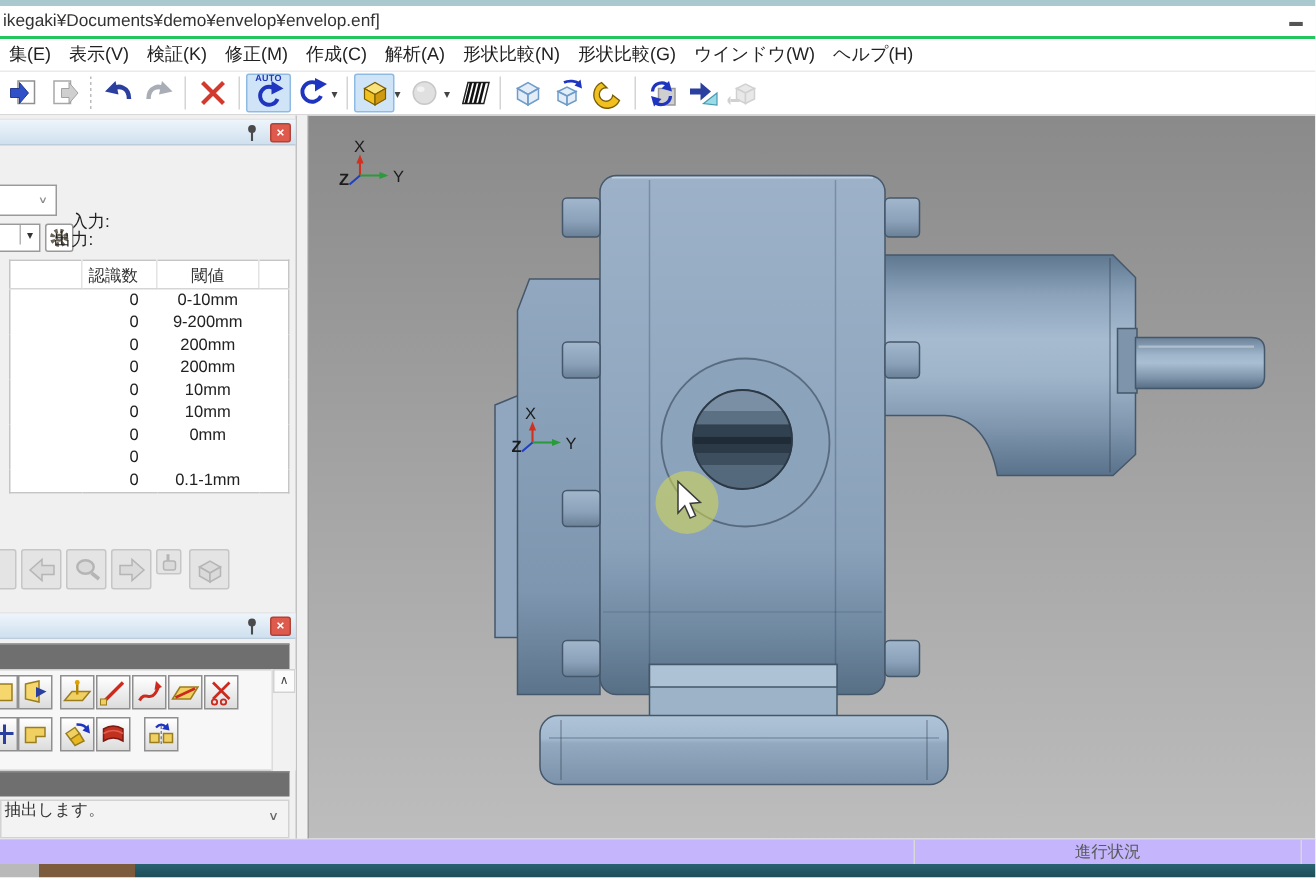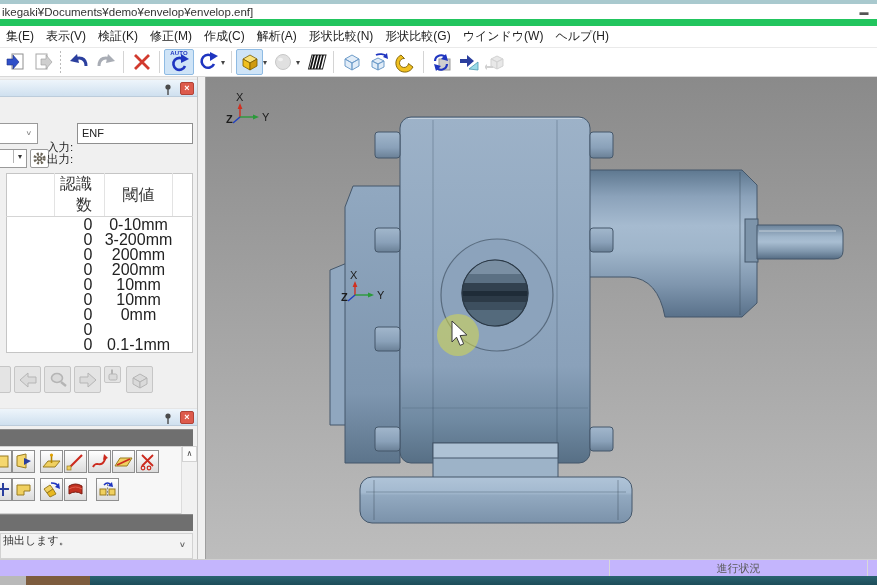--- a/index.html
+++ b/index.html
@@ -3,21 +3,21 @@
 <meta charset="utf-8">
 <style>
   * { margin:0; padding:0; box-sizing:border-box; }
   html,body { width:877px; height:585px; overflow:hidden; background:#fff;
     font-family:"Liberation Sans","DejaVu Sans",sans-serif; }
   .app { position:relative; width:877px; height:585px; background:#fff; }
 
   
   .top-teal { height:4px; background:#a9c9ce; }
   .titlebar { height:22px; background:#fff; display:flex; align-items:center;
-    font-size:11.5px; color:#333; padding:0 6px 0 2px; border-bottom:7px solid #22c55e; }
+    font-size:11.5px; color:#333; padding:0 6px 0 2px; border-bottom:2px solid #22c55e; }
   .titlebar .title-text { flex:1; white-space:nowrap; overflow:hidden; }
   .min-dash { width:14px; text-align:center; color:#555; font-size:9px; cursor:default; }
   .menubar { height:22px; background:#fff; display:flex; align-items:center;
     font-size:12px; color:#222; border-bottom:1px solid #eaeaea; }
   .menu-item { padding:3px 6px; white-space:nowrap; }
   .toolbar { height:29px; background:#fff; display:flex; align-items:center;
     padding-left:2px; border-bottom:1px solid #d8d8d8; }
   .tbtn { width:27px; height:26px; display:flex; align-items:center; justify-content:center;
     border:1px solid transparent; border-radius:2px; position:relative; }
   .tbtn.hl { background:#cfe4f7; border-color:#8fbbe3; }
@@ -45,21 +45,21 @@
     font-size:9px; font-weight:bold; line-height:11px; text-align:center; }
 
   .lbl { position:absolute; font-size:11.5px; color:#222; }
   .field { position:absolute; background:#fff; border:1px solid #8f8f8f;
     font-size:11px; color:#222; padding:3px 4px; }
   .field.dis { background:#ececec; color:#909090; border-color:#bdbdbd; }
   .chev { float:right; color:#888; font-size:9px; transform:scaleY(.7); }
   .stub { position:absolute; background:#fff; border:1px solid #9a9a9a; height:21px; }
 
   table.tt { position:absolute; left:6px; top:96px; width:187px; background:#fff;
-    border:1px solid #c5c5c5; border-collapse:collapse; font-size:16px; color:#222; }
+    border:1px solid #c5c5c5; border-collapse:collapse; font-size:11px; color:#222; }
   table.tt th { font-weight:normal; color:#333; height:19px; border-bottom:1px solid #d5d5d5;
     border-right:1px solid #e3e3e3; text-align:center; }
   table.tt th:last-child { border-right:none; }
   table.tt td { height:15px; line-height:15px; }
   table.tt .c0 { width:48px; } table.tt .c1 { width:50px; text-align:right; padding-right:12px; }
   table.tt .c2 { width:68px; text-align:center; } table.tt .c3 { width:auto; }
 
   .navbtn { position:absolute; width:27px; height:27px; top:289px; background:#e4e4e4;
     border:1px solid #c6c6c6; border-radius:2px; display:flex; align-items:center;
     justify-content:center; }
@@ -254,54 +254,53 @@
               <rect x="4.3" y="6" width="1.4" height="6" fill="#4a4a4a"></rect>
             </svg>
         </span>
         <span class="closebox">×</span>
       </div>
 
       <div class="stub" style="left:-32px; top:46px; width:70px">
         <span class="chev" style="margin:4px 5px 0 0">∨</span>
       </div>
       <span class="lbl" style="left:47px; top:63px">入力:</span>
-      <div class="field" style="left:77px; top:46px; width:116px; height:21px">ENF</div>
 
       <div class="stub" style="left:-32px; top:72px; width:59px; height:19px">
         <span style="float:right; border-left:1px solid #b5b5b5; padding:2px 4px; font-size:8px; color:#333">▾</span>
       </div>
       <div class="stub" style="left:30px; top:72px; width:19px; height:19px; border-radius:2px">
         <svg width="17" height="17">
             <circle cx="8.5" cy="8.5" r="4.6" fill="none" stroke="#6b6558" stroke-width="3" stroke-dasharray="2,1.7"></circle>
             <circle cx="8.5" cy="8.5" r="2.6" fill="#6b6558"></circle>
             <circle cx="8.5" cy="8.5" r="1.1" fill="#f0f0f0"></circle>
           </svg>
       </div>
-      <span class="lbl" style="left:47px; top:75px">出力:</span>
+      <span class="lbl" style="left:36px; top:75px">出力:</span>
 
       <table class="tt">
         <thead>
           <tr>
             <th class="c0"></th>
             <th class="c1">認識数</th>
             <th class="c2">閾値</th>
             <th class="c3"></th>
           </tr>
         </thead>
         <tbody>
             <tr>
               <td class="c0"></td>
               <td class="c1">0</td>
               <td class="c2">0-10mm</td>
               <td class="c3"></td>
             </tr>
             <tr>
               <td class="c0"></td>
               <td class="c1">0</td>
-              <td class="c2">3-200mm</td>
+              <td class="c2">9-200mm</td>
               <td class="c3"></td>
             </tr>
             <tr>
               <td class="c0"></td>
               <td class="c1">0</td>
               <td class="c2">200mm</td>
               <td class="c3"></td>
             </tr>
             <tr>
               <td class="c0"></td>

